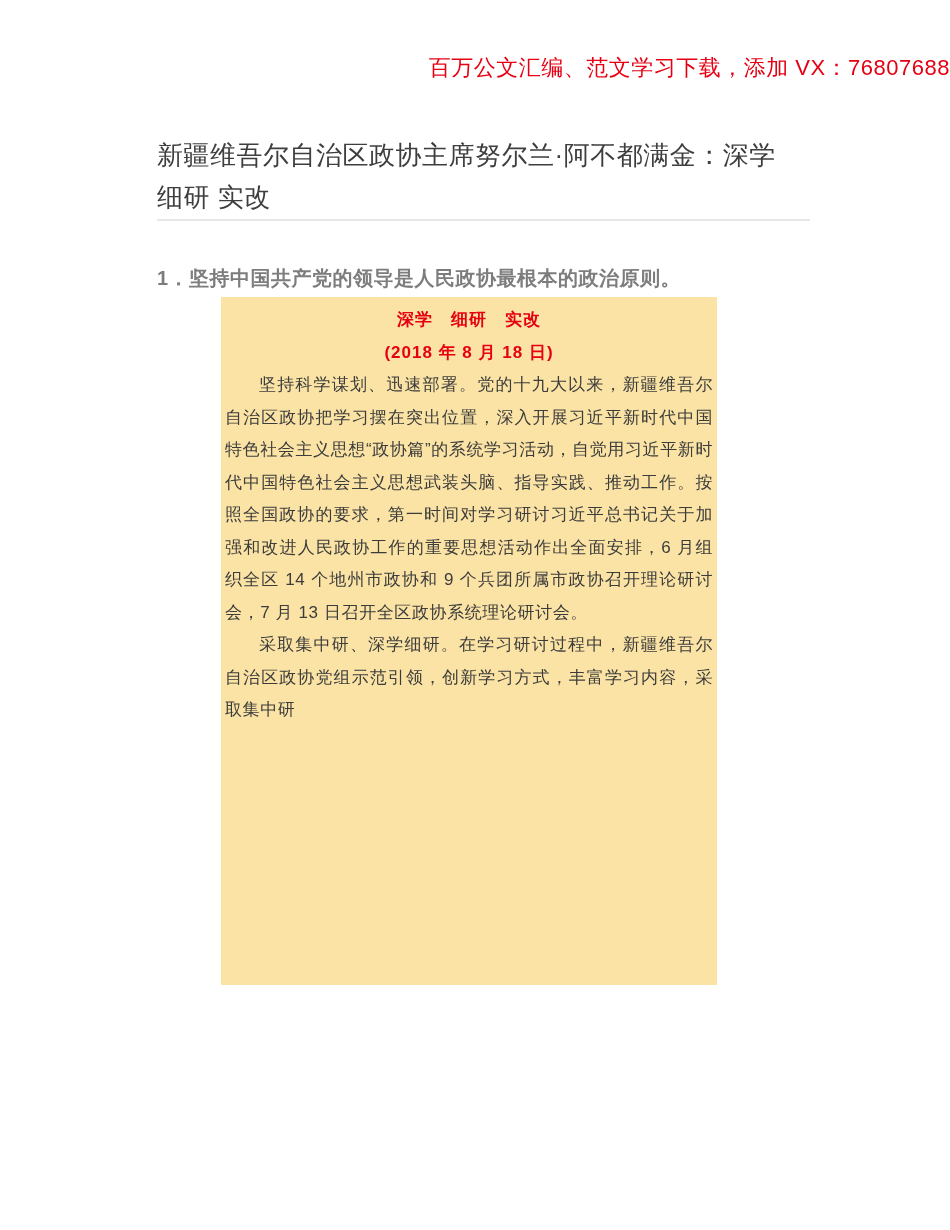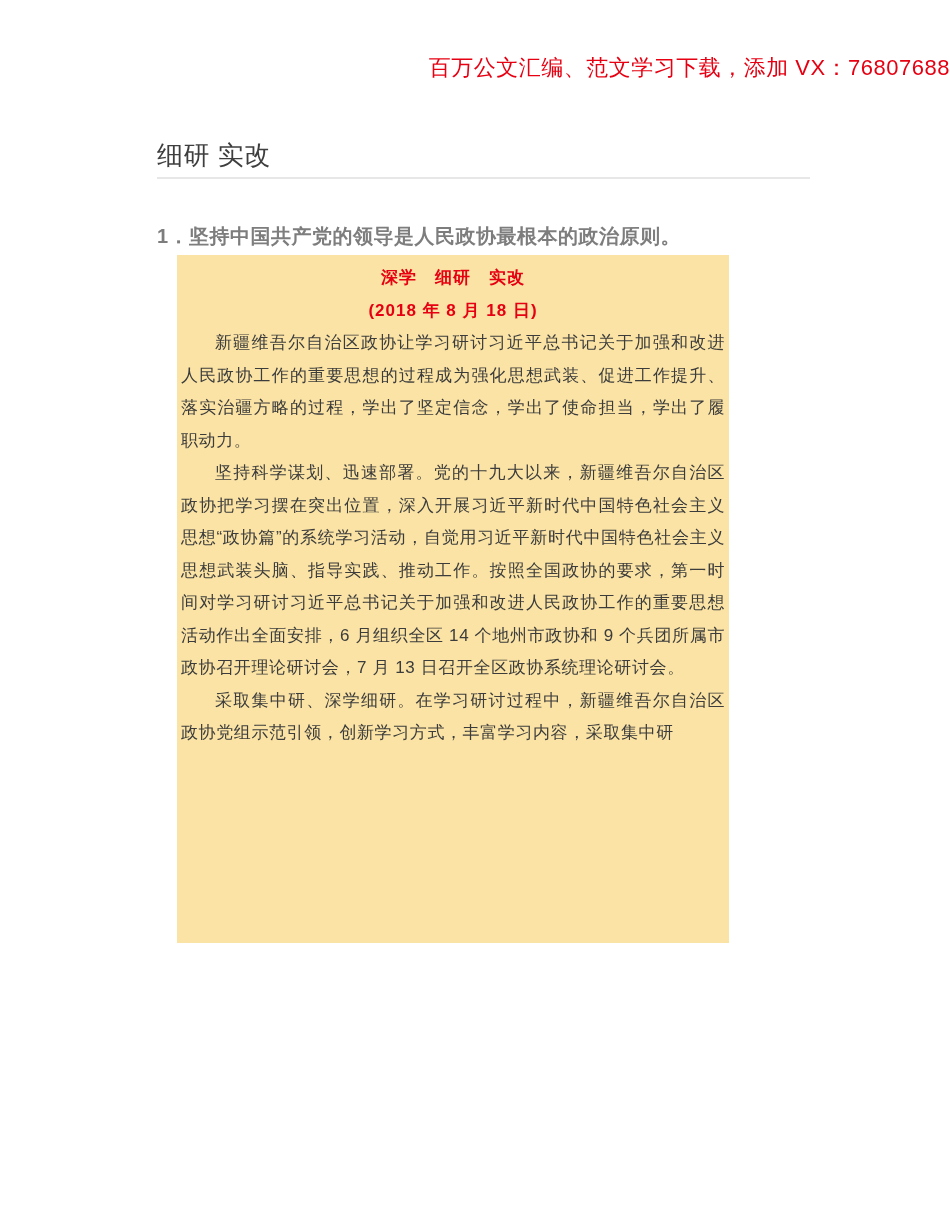--- a/index.html
+++ b/index.html
@@ -62,22 +62,22 @@
   .points p {
     margin: 0;
     font-size: 20px;
     font-weight: 700;
     line-height: 38px;
     color: var(--points-color);
     letter-spacing: 0.5px;
     text-align: justify;
   }
   .box {
-    margin-left: 20px;
-    width: 552px;
+    margin-left: 64px;
+    width: 496px;
     height: 688px;
     background: var(--box-bg);
     padding: 7px 4px 0 4px;
     overflow: hidden;
     font-size: 17px;
     line-height: 32.5px;
     color: var(--body-color);
   }
   .box-heading {
     margin: 0;
@@ -95,33 +95,33 @@
   .box-para b { font-weight: 400; }
 </style>
 </head>
 <body>
 
 <div class="banner">百万公文汇编、范文学习下载，添加 VX：76807688</div>
 
 <div class="content">
 
   <h1 class="title">
+    <span class="title-line">新疆维吾尔自治区政协主席努尔兰·阿不都满金：深学</span>
     <span class="title-line">细研 实改</span>
   </h1>
 
   <div class="divider"></div>
 
 
   <div class="points">
       <p>1．坚持中国共产党的领导是人民政协最根本的政治原则。</p>
     </div>
 
   <div class="box">
     <p class="box-heading">深学　细研　实改</p>
     <p class="box-heading">(2018 年 8 月 18 日)</p>
     <div>
-        <p class="box-para">新疆维吾尔自治区政协让学习研讨习近平总书记关于加强和改进人民政协工作的重要思想的过程成为强化思想武装、促进工作提升、落实治疆方略的过程，学出了坚定信念，学出了使命担当，学出了履职动力。</p>
         <p class="box-para"><b>坚持科学谋划、迅速部署。</b>党的十九大以来，新疆维吾尔自治区政协把学习摆在突出位置，深入开展习近平新时代中国特色社会主义思想“政协篇”的系统学习活动，自觉用习近平新时代中国特色社会主义思想武装头脑、指导实践、推动工作。按照全国政协的要求，第一时间对学习研讨习近平总书记关于加强和改进人民政协工作的重要思想活动作出全面安排，6 月组织全区 14 个地州市政协和 9 个兵团所属市政协召开理论研讨会，7 月 13 日召开全区政协系统理论研讨会。</p>
         <p class="box-para"><b>采取集中研、深学细研。</b>在学习研讨过程中，新疆维吾尔自治区政协党组示范引领，创新学习方式，丰富学习内容，采取集中研</p>
       </div>
   </div>
 
 </div>
 
 </body></html>

